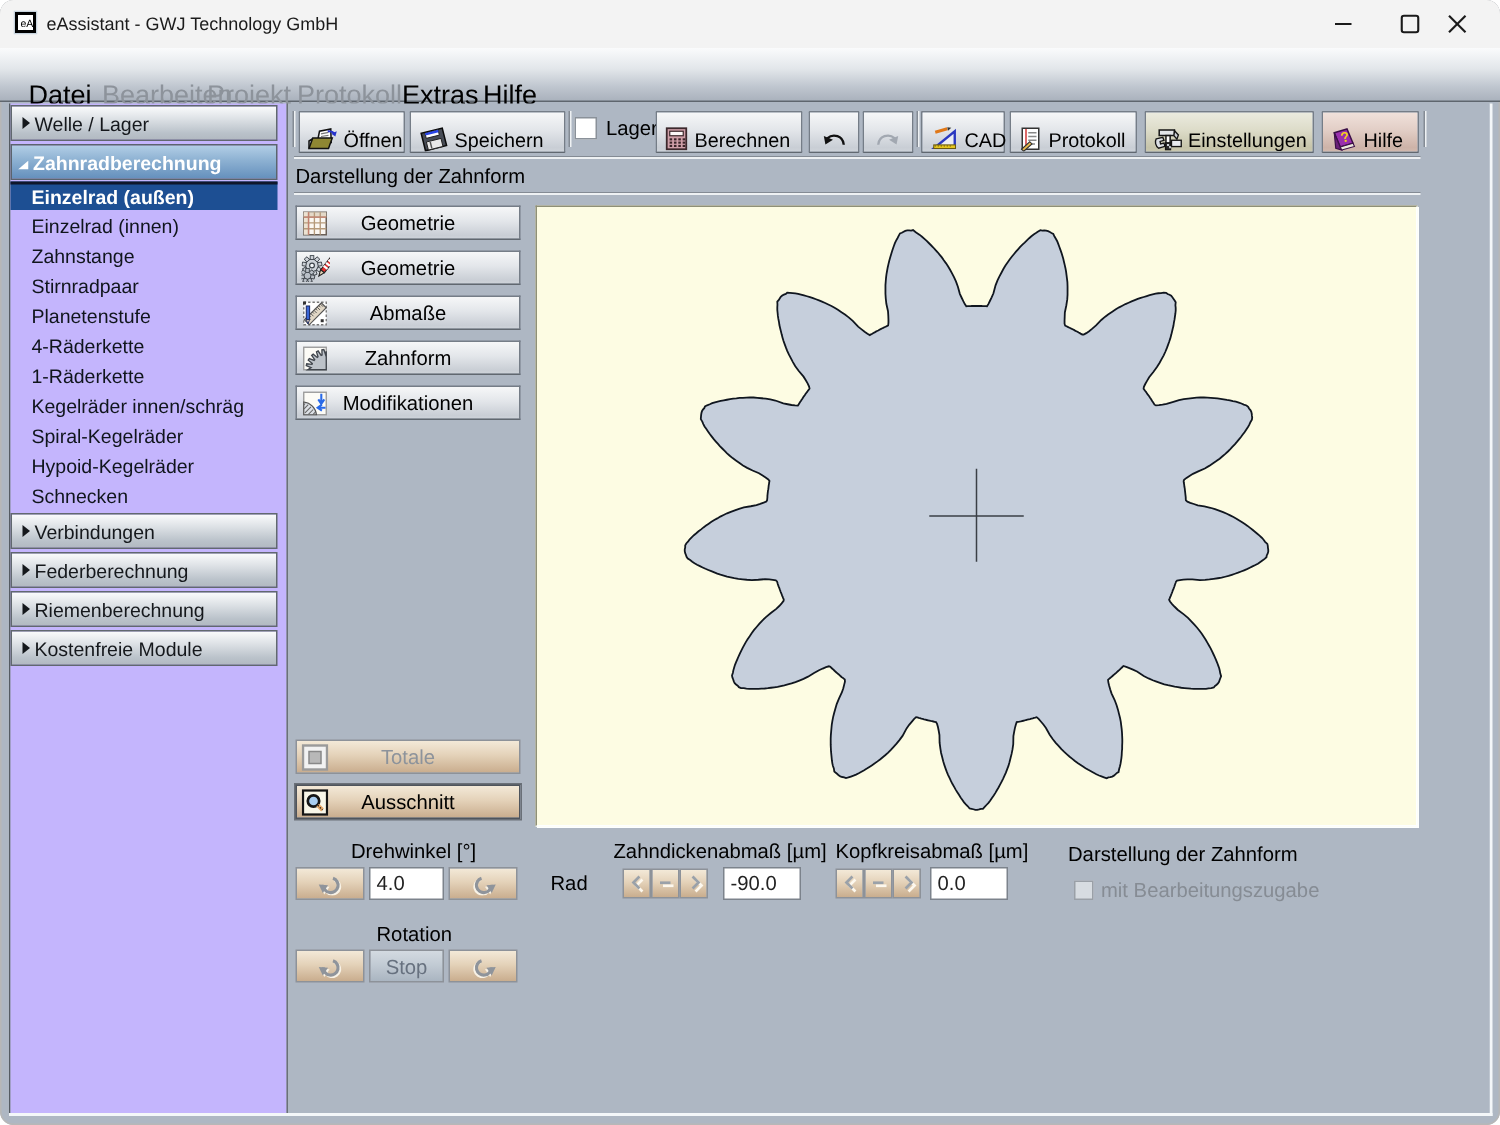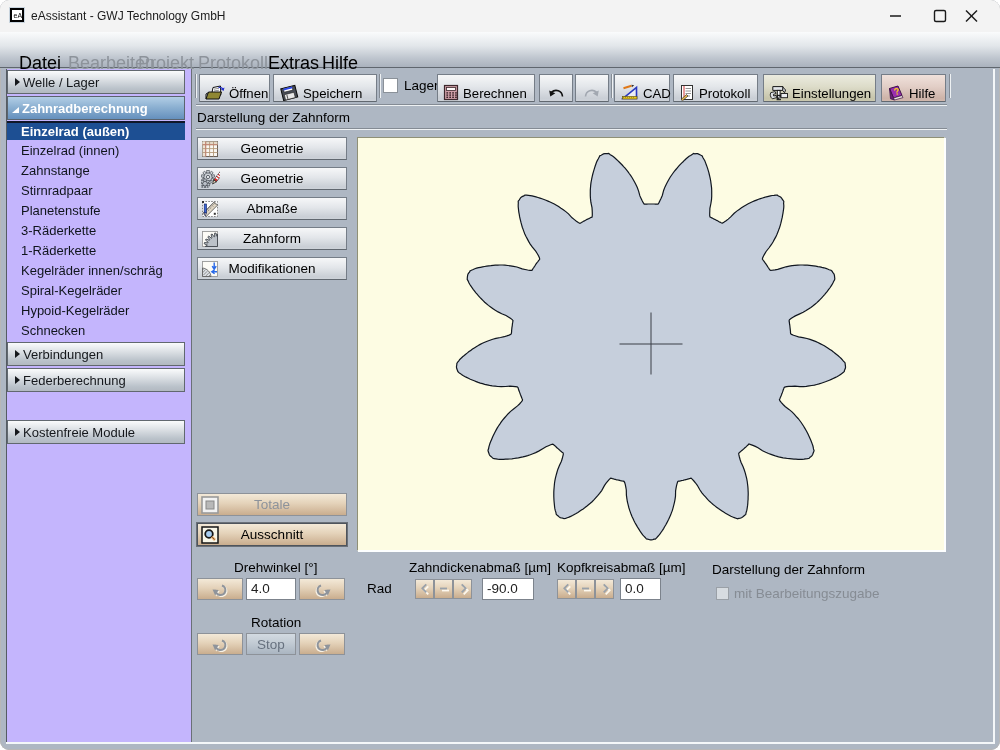--- a/index.html
+++ b/index.html
@@ -89,33 +89,37 @@
           </svg>
           <span class="abs" style="left:14px">Zahnradberechnung</span>
         </div>
    <div class="abs" id="selrow">
           <span class="abs" style="left:14px">Einzelrad (außen)</span>
         </div>
    <div class="abs sitem" style="top:72px">Einzelrad (innen)</div>
    <div class="abs sitem" style="top:92px">Zahnstange</div>
    <div class="abs sitem" style="top:112px">Stirnradpaar</div>
    <div class="abs sitem" style="top:132px">Planetenstufe</div>
-   <div class="abs sitem" style="top:152px">3-Räderkette</div>
+   <div class="abs sitem" style="top:152px">4-Räderkette</div>
    <div class="abs sitem" style="top:172px">1-Räderkette</div>
    <div class="abs sitem" style="top:192px">Kegelräder innen/schräg</div>
    <div class="abs sitem" style="top:212px">Spiral-Kegelräder</div>
    <div class="abs sitem" style="top:232px">Hypoid-Kegelräder</div>
    <div class="abs sitem" style="top:252px">Schnecken</div>
    <div class="abs shead" style="top:273px">
           <span class="tri"></span>
           <span class="lbl">Verbindungen</span>
         </div>
    <div class="abs shead" style="top:299px">
           <span class="tri"></span>
           <span class="lbl">Federberechnung</span>
+        </div>
+   <div class="abs shead" style="top:325px">
+          <span class="tri"></span>
+          <span class="lbl">Riemenberechnung</span>
         </div>
    <div class="abs shead" style="top:351px">
           <span class="tri"></span>
           <span class="lbl">Kostenfreie Module</span>
         </div>
   </div>
   <div class="abs" id="divider"></div>
   <div class="abs" id="main">
    <div class="abs groovev" style="left:3px"></div>
    <div class="abs tbtn" style="left:7px;width:71px"><span class="ic">
@@ -360,21 +364,21 @@
             <path d="M5 7.5 H12" stroke="#fdf8ee" stroke-width="1.8" transform="translate(1 1)"></path>
             <path d="M4 6.5 H11" stroke="#9aa1a9" stroke-width="1.8"></path>
           </svg>
         </div>
    <div class="abs tan tanbtn" style="left:403px;top:510px;width:19px;height:20px">
           <svg width="16" height="14" viewBox="0 0 16 14">
             <path d="M7.7 3.3 L11.7 7.3 L7.7 11.3" fill="none" stroke="#fdf8ee" stroke-width="1.8" transform="translate(1 1)"></path>
             <path d="M6.7 2.3 L10.7 6.3 L6.7 10.3" fill="none" stroke="#9aa1a9" stroke-width="1.8"></path>
           </svg>
         </div>
-   <div class="abs tbox" style="left:428px;top:509px;width:41px;height:22px">0.0</div>
+   <div class="abs tbox" style="left:428px;top:509px;width:52px;height:22px">0.0</div>
    <div class="abs lab" style="left:520px;top:493px">Darstellung der Zahnform</div>
    <div class="abs" style="left:524px;top:518px;width:13px;height:13px;background:#d7dce1;border:1px solid #9aa0a7"></div>
    <div class="abs lab dis" style="left:542px;top:517px">mit Bearbeitungszugabe</div>
    <div class="abs lab" style="left:59px;top:546px">Rotation</div>
    <div class="abs tan tanbtn" style="left:5px;top:564px;width:46px;height:22px">
           <svg width="17" height="15" viewBox="0 0 17 15">
             <path d="M10.0 3.5 A4.9 4.9 0 1 1 3.6 7.9" fill="none" stroke="#f8f2e6" stroke-width="2.1" transform="translate(1 1)"></path>
             <path d="M3.2 13.4 L0.5 7.6 L6.7 8.1 Z" fill="#f8f2e6" transform="translate(1 1)"></path>
             <path d="M10.0 3.5 A4.9 4.9 0 1 1 3.6 7.9" fill="none" stroke="#8f949b" stroke-width="2.1"></path>
             <path d="M3.2 13.4 L0.5 7.6 L6.7 8.1 Z" fill="#8f949b"></path>

